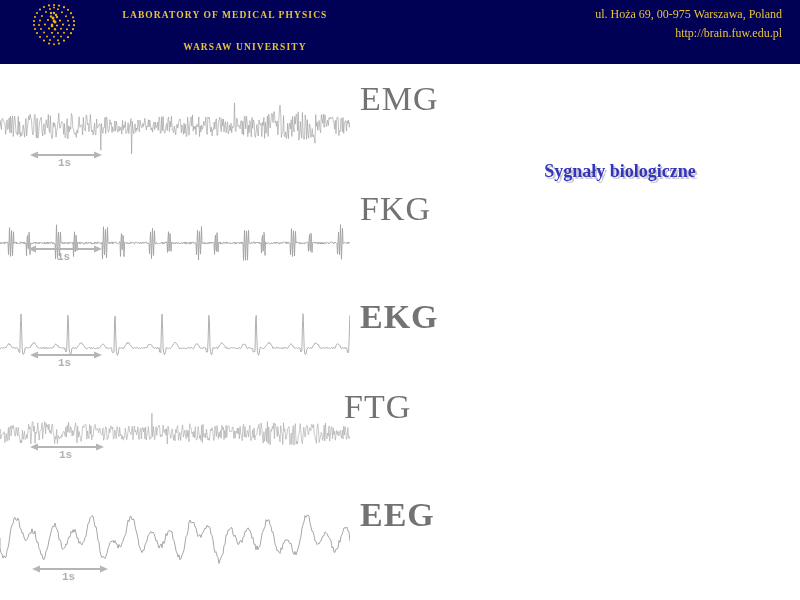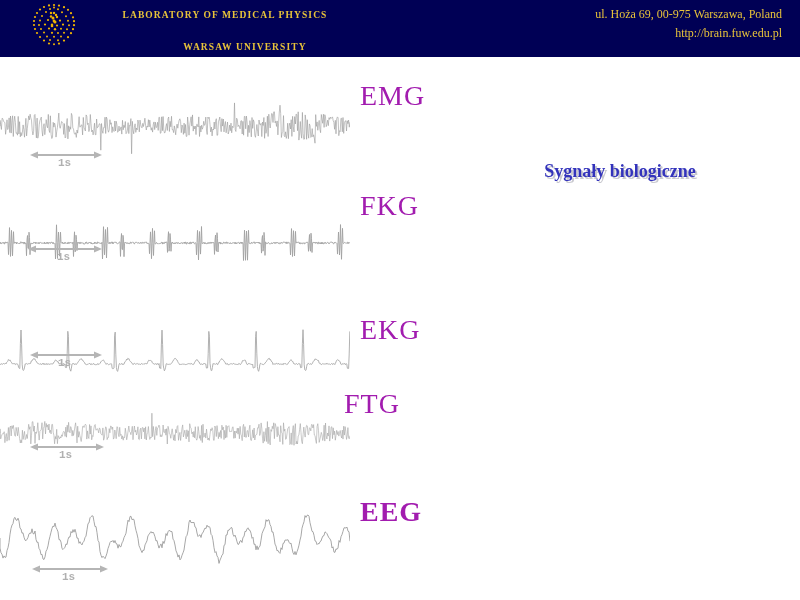--- a/index.html
+++ b/index.html
@@ -13,21 +13,21 @@
     position: relative;
     overflow: hidden;
     font-family: "Liberation Serif", "DejaVu Serif", serif;
   }
 
   
   #header-bar {
     position: absolute;
     left: 0; top: 0;
     width: 800px;
-    height: 57px;
+    height: 64px;
     background: #000055;
   }
   #logo {
     position: absolute;
     left: 22px; top: 1px;
     width: 64px; height: 46px;
   }
   #header-left-text {
     position: absolute;
     left: 100px; top: 6px;
@@ -78,22 +78,22 @@
     left: 0;
     width: 450px;
   }
   .signal-svg {
     position: absolute;
     left: 0; top: 0;
     display: block;
   }
   .signal-label {
     position: absolute;
-    color: #a21caf;
-    font-size: 28px;
+    color: #737373;
+    font-size: 34px;
     letter-spacing: 1px;
     font-family: "Liberation Serif", "DejaVu Serif", serif;
     white-space: nowrap;
   }
   .scalebar {
     position: absolute;
   }
   .scalebar-text {
     position: absolute;
     color: #b0b0b0;
@@ -212,21 +212,21 @@
         <path d="M0 45 L0.0 45.7 L0.5 44.3 L1.0 45.8 L1.5 45.6 L2.0 44.5 L2.5 44.7 L3.0 45.5 L3.5 45.1 L4.0 44.1 L4.5 46.0 L5.0 45.6 L5.5 44.0 L6.0 44.2 L6.5 45.1 L7.0 44.0 L7.5 44.1 L8.0 44.9 L8.5 56.6 L9.0 45.2 L9.5 29.6 L10.0 44.5 L10.5 58.4 L11.0 45.0 L11.5 32.4 L12.0 45.0 L12.5 57.8 L13.0 45.2 L13.5 33.7 L14.0 45.5 L14.5 44.3 L15.0 44.5 L15.5 45.1 L16.0 44.0 L16.5 46.0 L17.0 44.4 L17.5 44.7 L18.0 45.2 L18.5 46.0 L19.0 45.5 L19.5 45.5 L20.0 45.8 L20.5 43.9 L21.0 44.2 L21.5 44.1 L22.0 45.3 L22.5 44.1 L23.0 44.7 L23.5 44.2 L24.0 46.1 L24.5 44.1 L25.0 45.5 L25.5 45.3 L26.0 45.2 L26.5 57.7 L27.0 41.9 L27.5 37.5 L28.0 50.3 L28.5 50.6 L29.0 34.2 L29.5 39.6 L30.0 56.7 L30.5 46.1 L31.0 44.9 L31.5 45.7 L32.0 46.1 L32.5 45.2 L33.0 45.7 L33.5 44.4 L34.0 44.7 L34.5 44.8 L35.0 44.1 L35.5 45.6 L36.0 44.2 L36.5 45.3 L37.0 45.3 L37.5 45.1 L38.0 44.7 L38.5 45.6 L39.0 44.2 L39.5 45.6 L40.0 44.9 L40.5 44.4 L41.0 44.6 L41.5 44.8 L42.0 45.6 L42.5 44.9 L43.0 44.8 L43.5 45.1 L44.0 45.6 L44.5 44.0 L45.0 46.0 L45.5 45.2 L46.0 44.9 L46.5 44.4 L47.0 45.9 L47.5 44.2 L48.0 45.3 L48.5 45.7 L49.0 44.2 L49.5 45.0 L50.0 45.3 L50.5 45.4 L51.0 44.0 L51.5 44.3 L52.0 44.7 L52.5 45.5 L53.0 44.1 L53.5 45.6 L54.0 45.6 L54.5 45.0 L55.0 45.7 L55.5 61.0 L56.0 44.8 L56.5 26.8 L57.0 44.6 L57.5 60.5 L58.0 44.1 L58.5 34.0 L59.0 44.3 L59.5 58.1 L60.0 45.2 L60.5 34.2 L61.0 44.4 L61.5 45.0 L62.0 45.1 L62.5 44.0 L63.0 45.9 L63.5 44.9 L64.0 45.5 L64.5 44.5 L65.0 45.7 L65.5 44.5 L66.0 44.6 L66.5 45.1 L67.0 45.7 L67.5 44.6 L68.0 46.0 L68.5 44.4 L69.0 44.4 L69.5 45.4 L70.0 44.1 L70.5 44.7 L71.0 44.6 L71.5 44.7 L72.0 45.5 L72.5 45.4 L73.0 44.1 L73.5 58.5 L74.0 43.0 L74.5 33.8 L75.0 53.9 L75.5 53.5 L76.0 37.2 L76.5 41.4 L77.0 52.6 L77.5 45.2 L78.0 44.0 L78.5 45.3 L79.0 44.6 L79.5 44.5 L80.0 46.0 L80.5 44.4 L81.0 44.2 L81.5 45.0 L82.0 45.4 L82.5 44.9 L83.0 44.6 L83.5 46.0 L84.0 45.7 L84.5 46.0 L85.0 45.8 L85.5 44.3 L86.0 45.5 L86.5 44.0 L87.0 44.4 L87.5 45.7 L88.0 45.8 L88.5 45.4 L89.0 44.2 L89.5 44.9 L90.0 44.3 L90.5 45.3 L91.0 44.3 L91.5 46.0 L92.0 45.2 L92.5 45.8 L93.0 46.1 L93.5 45.3 L94.0 45.8 L94.5 44.1 L95.0 45.7 L95.5 44.6 L96.0 44.3 L96.5 45.4 L97.0 46.0 L97.5 44.0 L98.0 43.9 L98.5 44.8 L99.0 45.0 L99.5 45.1 L100.0 44.8 L100.5 45.5 L101.0 44.9 L101.5 45.6 L102.0 44.3 L102.5 60.9 L103.0 45.6 L103.5 28.7 L104.0 44.6 L104.5 56.8 L105.0 45.0 L105.5 31.5 L106.0 44.9 L106.5 59.9 L107.0 45.6 L107.5 29.4 L108.0 44.2 L108.5 45.3 L109.0 45.6 L109.5 44.3 L110.0 45.9 L110.5 44.5 L111.0 44.4 L111.5 44.0 L112.0 45.4 L112.5 43.9 L113.0 46.0 L113.5 44.6 L114.0 44.4 L114.5 44.1 L115.0 44.7 L115.5 44.2 L116.0 43.9 L116.5 45.2 L117.0 45.4 L117.5 45.7 L118.0 45.7 L118.5 45.3 L119.0 44.3 L119.5 44.0 L120.0 44.1 L120.5 58.4 L121.0 41.8 L121.5 35.5 L122.0 51.3 L122.5 51.6 L123.0 37.3 L123.5 41.1 L124.0 58.7 L124.5 45.6 L125.0 44.2 L125.5 45.1 L126.0 44.5 L126.5 45.3 L127.0 45.3 L127.5 44.7 L128.0 45.8 L128.5 44.9 L129.0 45.7 L129.5 45.7 L130.0 44.5 L130.5 44.1 L131.0 45.5 L131.5 44.6 L132.0 44.6 L132.5 44.1 L133.0 44.0 L133.5 44.4 L134.0 45.8 L134.5 45.9 L135.0 44.6 L135.5 44.4 L136.0 44.6 L136.5 44.2 L137.0 44.9 L137.5 44.9 L138.0 45.4 L138.5 44.4 L139.0 44.9 L139.5 45.3 L140.0 45.4 L140.5 44.4 L141.0 45.3 L141.5 44.6 L142.0 45.5 L142.5 44.3 L143.0 44.4 L143.5 44.6 L144.0 45.4 L144.5 44.3 L145.0 44.2 L145.5 44.3 L146.0 44.2 L146.5 44.0 L147.0 45.7 L147.5 45.5 L148.0 44.9 L148.5 45.6 L149.0 45.8 L149.5 55.7 L150.0 44.4 L150.5 33.9 L151.0 45.3 L151.5 60.7 L152.0 44.6 L152.5 30.4 L153.0 45.4 L153.5 57.5 L154.0 44.6 L154.5 32.8 L155.0 45.8 L155.5 46.0 L156.0 45.2 L156.5 44.4 L157.0 45.5 L157.5 45.6 L158.0 45.3 L158.5 45.8 L159.0 45.4 L159.5 45.6 L160.0 45.8 L160.5 45.2 L161.0 45.4 L161.5 44.3 L162.0 44.0 L162.5 46.1 L163.0 44.3 L163.5 45.0 L164.0 45.9 L164.5 44.7 L165.0 43.9 L165.5 45.0 L166.0 44.0 L166.5 43.9 L167.0 44.9 L167.5 54.4 L168.0 40.2 L168.5 33.7 L169.0 53.2 L169.5 50.4 L170.0 35.5 L170.5 41.1 L171.0 53.3 L171.5 44.7 L172.0 45.3 L172.5 44.0 L173.0 45.1 L173.5 45.8 L174.0 45.1 L174.5 45.7 L175.0 44.6 L175.5 45.6 L176.0 44.6 L176.5 44.8 L177.0 44.7 L177.5 45.5 L178.0 44.4 L178.5 45.0 L179.0 45.3 L179.5 46.0 L180.0 45.0 L180.5 45.4 L181.0 44.6 L181.5 44.7 L182.0 45.5 L182.5 45.6 L183.0 44.5 L183.5 45.1 L184.0 45.2 L184.5 44.0 L185.0 45.8 L185.5 44.1 L186.0 44.0 L186.5 46.1 L187.0 45.8 L187.5 44.4 L188.0 45.2 L188.5 45.2 L189.0 45.8 L189.5 44.5 L190.0 46.1 L190.5 44.1 L191.0 44.0 L191.5 45.6 L192.0 44.4 L192.5 44.3 L193.0 44.8 L193.5 43.9 L194.0 45.4 L194.5 45.7 L195.0 45.4 L195.5 44.6 L196.0 45.9 L196.5 56.8 L197.0 44.6 L197.5 32.4 L198.0 44.4 L198.5 61.9 L199.0 44.9 L199.5 33.5 L200.0 44.8 L200.5 56.1 L201.0 44.6 L201.5 28.5 L202.0 45.3 L202.5 45.8 L203.0 44.5 L203.5 44.8 L204.0 44.4 L204.5 45.8 L205.0 44.4 L205.5 45.7 L206.0 45.2 L206.5 45.7 L207.0 46.1 L207.5 44.7 L208.0 45.7 L208.5 45.3 L209.0 44.2 L209.5 45.4 L210.0 44.5 L210.5 44.4 L211.0 45.6 L211.5 44.2 L212.0 45.0 L212.5 44.8 L213.0 44.1 L213.5 44.8 L214.0 44.6 L214.5 56.4 L215.0 42.2 L215.5 37.0 L216.0 51.8 L216.5 53.3 L217.0 34.7 L217.5 40.4 L218.0 54.0 L218.5 46.1 L219.0 44.1 L219.5 45.2 L220.0 44.0 L220.5 46.1 L221.0 44.6 L221.5 45.5 L222.0 45.6 L222.5 45.7 L223.0 45.7 L223.5 44.2 L224.0 44.0 L224.5 45.3 L225.0 44.7 L225.5 44.5 L226.0 45.6 L226.5 44.1 L227.0 43.9 L227.5 45.4 L228.0 44.6 L228.5 45.1 L229.0 44.7 L229.5 45.1 L230.0 45.9 L230.5 44.7 L231.0 45.0 L231.5 45.6 L232.0 45.0 L232.5 44.9 L233.0 45.3 L233.5 44.6 L234.0 45.4 L234.5 45.4 L235.0 44.1 L235.5 45.7 L236.0 44.5 L236.5 45.8 L237.0 45.0 L237.5 44.9 L238.0 44.8 L238.5 44.3 L239.0 44.4 L239.5 46.0 L240.0 44.6 L240.5 44.4 L241.0 45.4 L241.5 44.1 L242.0 45.7 L242.5 44.5 L243.0 44.7 L243.5 62.5 L244.0 45.5 L244.5 32.2 L245.0 45.1 L245.5 62.3 L246.0 44.5 L246.5 33.0 L247.0 44.2 L247.5 62.2 L248.0 45.2 L248.5 32.3 L249.0 45.3 L249.5 45.3 L250.0 45.2 L250.5 45.7 L251.0 45.8 L251.5 44.1 L252.0 44.7 L252.5 45.3 L253.0 45.1 L253.5 44.1 L254.0 44.3 L254.5 44.0 L255.0 45.7 L255.5 45.0 L256.0 44.1 L256.5 44.7 L257.0 44.1 L257.5 44.5 L258.0 44.1 L258.5 45.2 L259.0 44.0 L259.5 45.1 L260.0 46.0 L260.5 44.8 L261.0 45.4 L261.5 55.1 L262.0 40.7 L262.5 37.5 L263.0 53.2 L263.5 50.7 L264.0 34.4 L264.5 39.8 L265.0 57.4 L265.5 44.0 L266.0 44.3 L266.5 45.7 L267.0 45.7 L267.5 45.5 L268.0 44.5 L268.5 44.5 L269.0 45.1 L269.5 45.9 L270.0 45.5 L270.5 45.9 L271.0 45.4 L271.5 44.7 L272.0 45.9 L272.5 45.2 L273.0 45.4 L273.5 44.5 L274.0 44.9 L274.5 44.4 L275.0 45.8 L275.5 44.9 L276.0 44.0 L276.5 44.9 L277.0 45.3 L277.5 44.4 L278.0 45.1 L278.5 45.5 L279.0 44.6 L279.5 45.8 L280.0 45.5 L280.5 45.6 L281.0 44.2 L281.5 44.5 L282.0 45.5 L282.5 45.1 L283.0 44.3 L283.5 44.1 L284.0 44.4 L284.5 44.0 L285.0 44.8 L285.5 44.4 L286.0 45.5 L286.5 43.9 L287.0 45.8 L287.5 44.4 L288.0 43.9 L288.5 45.1 L289.0 45.3 L289.5 45.0 L290.0 45.3 L290.5 56.9 L291.0 44.9 L291.5 30.6 L292.0 44.8 L292.5 58.5 L293.0 44.4 L293.5 32.7 L294.0 46.0 L294.5 58.0 L295.0 44.8 L295.5 33.4 L296.0 45.2 L296.5 44.2 L297.0 44.4 L297.5 44.4 L298.0 44.7 L298.5 44.0 L299.0 44.3 L299.5 45.9 L300.0 44.5 L300.5 45.8 L301.0 46.0 L301.5 45.5 L302.0 44.7 L302.5 45.8 L303.0 45.5 L303.5 45.3 L304.0 44.6 L304.5 45.9 L305.0 45.8 L305.5 45.2 L306.0 44.3 L306.5 44.4 L307.0 44.5 L307.5 44.2 L308.0 45.3 L308.5 53.3 L309.0 42.8 L309.5 36.5 L310.0 50.3 L310.5 53.2 L311.0 35.2 L311.5 40.7 L312.0 54.5 L312.5 45.1 L313.0 44.2 L313.5 44.4 L314.0 45.1 L314.5 44.3 L315.0 45.0 L315.5 45.3 L316.0 44.0 L316.5 45.2 L317.0 44.5 L317.5 44.8 L318.0 46.1 L318.5 44.2 L319.0 44.1 L319.5 45.5 L320.0 45.0 L320.5 45.9 L321.0 44.3 L321.5 46.0 L322.0 44.2 L322.5 45.7 L323.0 44.6 L323.5 45.9 L324.0 46.0 L324.5 45.2 L325.0 44.0 L325.5 44.5 L326.0 45.8 L326.5 45.4 L327.0 44.8 L327.5 44.3 L328.0 44.3 L328.5 44.9 L329.0 46.0 L329.5 45.1 L330.0 44.6 L330.5 44.0 L331.0 44.1 L331.5 43.9 L332.0 44.7 L332.5 44.1 L333.0 45.1 L333.5 45.9 L334.0 45.6 L334.5 44.3 L335.0 45.1 L335.5 44.4 L336.0 44.7 L336.5 45.0 L337.0 45.5 L337.5 56.1 L338.0 46.0 L338.5 34.0 L339.0 44.0 L339.5 57.0 L340.0 45.9 L340.5 26.6 L341.0 45.0 L341.5 61.3 L342.0 45.8 L342.5 30.3 L343.0 45.3 L343.5 45.6 L344.0 45.0 L344.5 44.4 L345.0 44.6 L345.5 44.8 L346.0 45.5 L346.5 45.1 L347.0 44.5 L347.5 44.2 L348.0 45.9 L348.5 44.5 L349.0 44.1 L349.5 44.8 L350.0 45.5" fill="none" stroke="#a0a0a0" stroke-width="0.9"></path>
       </svg>
       <div class="signal-label" style="left: 360px; top: -8px;">FKG</div>
     </div>
     <div class="scalebar" style="left: 28px; top: 192px;"><svg width="74" height="10">
         <path d="M5 5 L69 5" stroke="#b5b5b5" stroke-width="2.2"></path>
         <path d="M0 5 L8 1.5 L8 8.5 Z" fill="#b5b5b5"></path>
         <path d="M74 5 L66 1.5 L66 8.5 Z" fill="#b5b5b5"></path>
       </svg></div>
     <div class="scalebar-text" style="left: 57px; top: 203px;">1s</div>
-    <div class="signal-row" style="top: 271px; height: 100px;">
+    <div class="signal-row" style="top: 255px; height: 100px; font-weight: bold;">
       <svg class="signal-svg" width="350" height="100">
         <path d="M0 45 L0.0 45.3 L0.6 45.4 L1.2 44.6 L1.8 45.1 L2.4 45.3 L3.0 44.9 L3.6 44.3 L4.2 45.0 L4.8 44.9 L5.4 44.4 L6.0 45.0 L6.6 43.4 L7.2 42.9 L7.8 42.3 L8.4 40.5 L9.0 41.4 L9.6 41.3 L10.2 41.1 L10.8 42.7 L11.4 43.2 L12.0 44.3 L12.6 45.1 L13.2 44.4 L13.8 45.0 L14.4 44.8 L15.0 44.4 L15.6 45.6 L16.2 45.3 L16.8 44.6 L17.4 45.3 L18.0 45.6 L18.6 48.4 L19.2 49.3 L19.8 49.5 L20.4 24.4 L21.0 11.0 L21.6 25.2 L22.2 45.8 L22.8 50.8 L23.4 51.5 L24.0 50.4 L24.6 48.1 L25.2 44.8 L25.8 45.0 L26.4 44.5 L27.0 45.1 L27.6 45.2 L28.2 44.9 L28.8 44.5 L29.4 44.6 L30.0 44.7 L30.6 44.4 L31.2 42.1 L31.8 42.1 L32.4 40.8 L33.0 40.8 L33.6 39.6 L34.2 40.1 L34.8 39.7 L35.4 41.3 L36.0 41.9 L36.6 43.0 L37.2 43.9 L37.8 44.3 L38.4 44.9 L39.0 44.6 L39.6 45.3 L40.2 45.0 L40.8 44.7 L41.4 45.6 L42.0 44.9 L42.6 44.3 L43.2 45.4 L43.8 44.3 L44.4 45.5 L45.0 44.7 L45.6 45.4 L46.2 45.5 L46.8 44.4 L47.4 45.5 L48.0 44.8 L48.6 44.9 L49.2 45.6 L49.8 45.0 L50.4 45.0 L51.0 44.5 L51.6 44.9 L52.2 45.0 L52.8 45.0 L53.4 44.0 L54.0 43.0 L54.6 42.6 L55.2 41.2 L55.8 41.1 L56.4 41.5 L57.0 42.0 L57.6 43.0 L58.2 42.8 L58.8 44.6 L59.4 44.6 L60.0 44.5 L60.6 44.4 L61.2 44.7 L61.8 45.0 L62.4 45.3 L63.0 44.5 L63.6 44.7 L64.2 45.7 L64.8 44.8 L65.4 48.4 L66.0 48.9 L66.6 48.5 L67.2 34.6 L67.8 12.3 L68.4 17.3 L69.0 45.1 L69.6 49.1 L70.2 51.0 L70.8 52.2 L71.4 49.2 L72.0 45.0 L72.6 44.7 L73.2 44.8 L73.8 44.4 L74.4 45.5 L75.0 45.2 L75.6 44.8 L76.2 45.6 L76.8 44.8 L77.4 44.0 L78.0 43.2 L78.6 42.3 L79.2 41.6 L79.8 40.4 L80.4 40.3 L81.0 39.5 L81.6 40.0 L82.2 41.2 L82.8 41.2 L83.4 42.2 L84.0 43.2 L84.6 43.6 L85.2 45.1 L85.8 45.3 L86.4 45.6 L87.0 45.7 L87.6 45.3 L88.2 45.3 L88.8 44.6 L89.4 44.5 L90.0 44.6 L90.6 45.6 L91.2 44.6 L91.8 45.6 L92.4 45.4 L93.0 44.7 L93.6 44.5 L94.2 45.6 L94.8 45.3 L95.4 45.7 L96.0 45.6 L96.6 45.6 L97.2 45.6 L97.8 44.5 L98.4 45.3 L99.0 45.4 L99.6 44.7 L100.2 44.3 L100.8 42.8 L101.4 42.2 L102.0 41.7 L102.6 41.4 L103.2 41.0 L103.8 41.3 L104.4 42.6 L105.0 43.6 L105.6 44.4 L106.2 45.4 L106.8 44.4 L107.4 44.6 L108.0 45.2 L108.6 45.7 L109.2 45.3 L109.8 45.3 L110.4 45.2 L111.0 44.5 L111.6 45.2 L112.2 49.4 L112.8 49.7 L113.4 49.6 L114.0 49.1 L114.6 16.8 L115.2 13.1 L115.8 35.2 L116.4 48.4 L117.0 51.5 L117.6 52.4 L118.2 50.3 L118.8 46.2 L119.4 44.6 L120.0 44.7 L120.6 45.4 L121.2 44.7 L121.8 44.6 L122.4 45.6 L123.0 44.7 L123.6 45.5 L124.2 44.8 L124.8 42.9 L125.4 42.5 L126.0 41.7 L126.6 40.1 L127.2 40.8 L127.8 39.3 L128.4 39.8 L129.0 39.7 L129.6 41.5 L130.2 42.4 L130.8 42.8 L131.4 43.2 L132.0 44.5 L132.6 44.8 L133.2 45.6 L133.8 44.5 L134.4 44.3 L135.0 44.9 L135.6 45.2 L136.2 44.7 L136.8 44.9 L137.4 44.5 L138.0 45.4 L138.6 45.1 L139.2 45.1 L139.8 45.0 L140.4 45.6 L141.0 44.8 L141.6 44.6 L142.2 45.0 L142.8 45.1 L143.4 45.2 L144.0 44.5 L144.6 45.0 L145.2 44.5 L145.8 44.6 L146.4 44.7 L147.0 44.9 L147.6 43.4 L148.2 42.1 L148.8 41.2 L149.4 41.5 L150.0 41.3 L150.6 41.5 L151.2 41.9 L151.8 42.1 L152.4 43.9 L153.0 44.6 L153.6 44.7 L154.2 44.9 L154.8 45.4 L155.4 44.8 L156.0 44.5 L156.6 45.6 L157.2 44.6 L157.8 44.8 L158.4 45.7 L159.0 44.5 L159.6 49.0 L160.2 48.5 L160.8 49.6 L161.4 25.1 L162.0 11.1 L162.6 25.7 L163.2 46.0 L163.8 49.6 L164.4 51.8 L165.0 50.5 L165.6 48.3 L166.2 44.8 L166.8 44.7 L167.4 45.2 L168.0 45.3 L168.6 45.4 L169.2 45.5 L169.8 45.0 L170.4 45.2 L171.0 44.6 L171.6 44.3 L172.2 43.4 L172.8 42.2 L173.4 41.2 L174.0 40.7 L174.6 39.5 L175.2 39.4 L175.8 39.7 L176.4 40.6 L177.0 41.0 L177.6 42.3 L178.2 43.5 L178.8 44.2 L179.4 45.5 L180.0 45.6 L180.6 45.4 L181.2 45.3 L181.8 45.4 L182.4 45.3 L183.0 44.7 L183.6 45.4 L184.2 45.3 L184.8 45.0 L185.4 45.6 L186.0 45.6 L186.6 45.4 L187.2 45.2 L187.8 44.8 L188.4 44.7 L189.0 44.4 L189.6 44.7 L190.2 45.3 L190.8 44.4 L191.4 44.6 L192.0 44.7 L192.6 45.5 L193.2 45.6 L193.8 45.2 L194.4 43.8 L195.0 42.8 L195.6 41.9 L196.2 40.9 L196.8 40.7 L197.4 40.8 L198.0 42.0 L198.6 42.8 L199.2 43.0 L199.8 44.8 L200.4 45.2 L201.0 45.7 L201.6 44.7 L202.2 45.4 L202.8 45.6 L203.4 44.7 L204.0 44.9 L204.6 44.3 L205.2 45.2 L205.8 44.9 L206.4 49.1 L207.0 48.7 L207.6 48.9 L208.2 34.7 L208.8 12.4 L209.4 17.2 L210.0 44.3 L210.6 48.8 L211.2 51.6 L211.8 51.5 L212.4 48.5 L213.0 44.5 L213.6 44.8 L214.2 44.8 L214.8 44.9 L215.4 45.4 L216.0 44.6 L216.6 44.3 L217.2 45.5 L217.8 45.6 L218.4 43.8 L219.0 43.7 L219.6 42.0 L220.2 41.5 L220.8 40.9 L221.4 39.7 L222.0 40.0 L222.6 40.3 L223.2 41.1 L223.8 41.8 L224.4 42.7 L225.0 43.2 L225.6 44.9 L226.2 44.5 L226.8 45.4 L227.4 44.5 L228.0 45.7 L228.6 45.7 L229.2 45.3 L229.8 45.4 L230.4 44.9 L231.0 44.5 L231.6 44.8 L232.2 45.2 L232.8 44.9 L233.4 44.5 L234.0 44.4 L234.6 45.3 L235.2 45.4 L235.8 45.1 L236.4 45.4 L237.0 45.2 L237.6 45.5 L238.2 45.6 L238.8 44.4 L239.4 44.6 L240.0 45.5 L240.6 45.4 L241.2 44.4 L241.8 43.8 L242.4 41.9 L243.0 41.2 L243.6 41.8 L244.2 41.3 L244.8 41.2 L245.4 41.3 L246.0 43.0 L246.6 44.8 L247.2 45.6 L247.8 45.5 L248.4 44.4 L249.0 44.8 L249.6 44.7 L250.2 45.0 L250.8 45.2 L251.4 45.4 L252.0 45.6 L252.6 45.0 L253.2 49.0 L253.8 48.9 L254.4 48.4 L255.0 48.5 L255.6 17.6 L256.2 12.4 L256.8 34.2 L257.4 47.5 L258.0 51.1 L258.6 52.3 L259.2 50.4 L259.8 45.9 L260.4 44.3 L261.0 44.4 L261.6 45.0 L262.2 45.6 L262.8 45.2 L263.4 45.6 L264.0 45.0 L264.6 44.8 L265.2 43.9 L265.8 43.0 L266.4 42.6 L267.0 41.4 L267.6 40.8 L268.2 39.7 L268.8 39.6 L269.4 39.4 L270.0 41.0 L270.6 40.6 L271.2 42.0 L271.8 42.9 L272.4 43.2 L273.0 45.5 L273.6 44.8 L274.2 45.2 L274.8 44.9 L275.4 44.9 L276.0 45.2 L276.6 44.3 L277.2 44.8 L277.8 45.1 L278.4 44.3 L279.0 45.4 L279.6 45.2 L280.2 45.0 L280.8 45.2 L281.4 45.5 L282.0 44.7 L282.6 45.5 L283.2 45.7 L283.8 44.3 L284.4 45.1 L285.0 44.4 L285.6 44.8 L286.2 44.9 L286.8 45.6 L287.4 45.2 L288.0 44.8 L288.6 43.4 L289.2 42.9 L289.8 42.1 L290.4 41.4 L291.0 40.6 L291.6 41.6 L292.2 42.4 L292.8 42.4 L293.4 43.9 L294.0 45.0 L294.6 45.0 L295.2 45.1 L295.8 45.2 L296.4 44.6 L297.0 44.9 L297.6 45.6 L298.2 44.8 L298.8 44.5 L299.4 44.9 L300.0 44.8 L300.6 48.7 L301.2 48.4 L301.8 48.5 L302.4 24.7 L303.0 10.7 L303.6 25.3 L304.2 45.8 L304.8 50.8 L305.4 51.4 L306.0 51.2 L306.6 47.8 L307.2 45.0 L307.8 45.1 L308.4 44.3 L309.0 44.7 L309.6 45.4 L310.2 45.0 L310.8 44.6 L311.4 45.5 L312.0 44.9 L312.6 43.9 L313.2 42.4 L313.8 41.9 L314.4 41.6 L315.0 39.8 L315.6 40.3 L316.2 40.3 L316.8 40.7 L317.4 41.3 L318.0 41.0 L318.6 42.1 L319.2 44.1 L319.8 44.6 L320.4 44.4 L321.0 45.6 L321.6 45.5 L322.2 45.0 L322.8 44.6 L323.4 44.9 L324.0 45.1 L324.6 45.0 L325.2 44.9 L325.8 45.1 L326.4 44.3 L327.0 45.3 L327.6 44.5 L328.2 44.8 L328.8 45.3 L329.4 45.0 L330.0 45.6 L330.6 45.5 L331.2 45.0 L331.8 44.4 L332.4 45.3 L333.0 45.5 L333.6 44.5 L334.2 44.7 L334.8 45.6 L335.4 44.4 L336.0 42.9 L336.6 41.4 L337.2 41.0 L337.8 40.6 L338.4 41.0 L339.0 42.0 L339.6 42.2 L340.2 42.9 L340.8 45.1 L341.4 45.6 L342.0 44.7 L342.6 45.0 L343.2 44.5 L343.8 45.3 L344.4 44.5 L345.0 44.8 L345.6 45.7 L346.2 44.5 L346.8 45.4 L347.4 49.3 L348.0 49.2 L348.6 49.5 L349.2 34.9 L349.8 12.4" fill="none" stroke="#a8a8a8" stroke-width="0.9"></path>
       </svg>
       <div class="signal-label" style="left: 360px; top: -5px;">EKG</div>
     </div>
     <div class="scalebar" style="left: 30px; top: 298px;"><svg width="72" height="10">
         <path d="M5 5 L67 5" stroke="#b5b5b5" stroke-width="2.2"></path>
         <path d="M0 5 L8 1.5 L8 8.5 Z" fill="#b5b5b5"></path>
         <path d="M72 5 L64 1.5 L64 8.5 Z" fill="#b5b5b5"></path>
       </svg></div>

